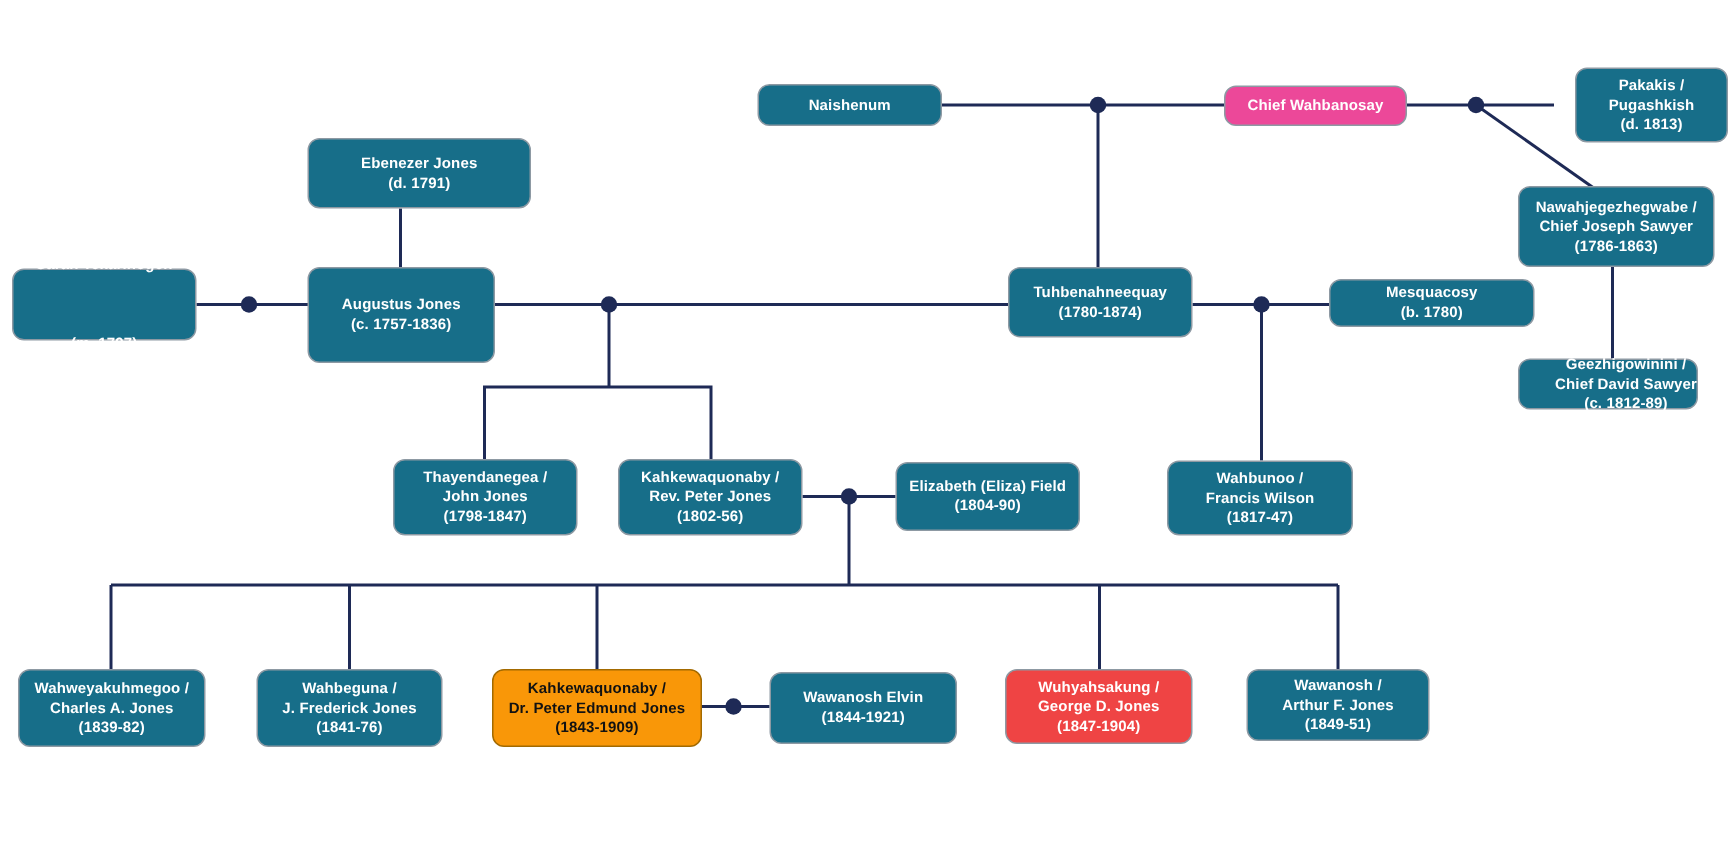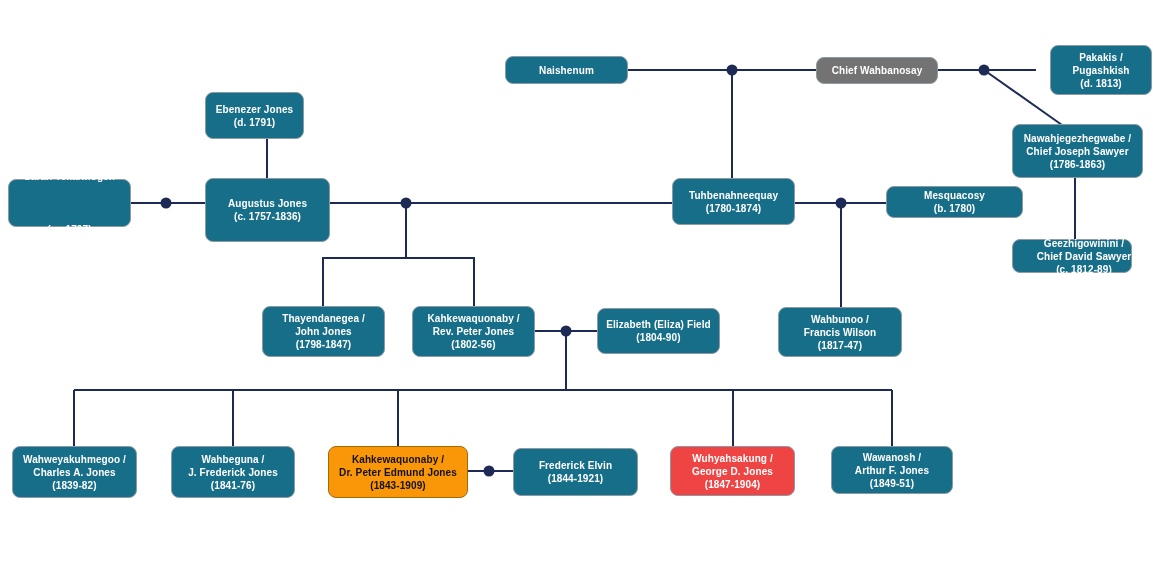--- a/index.html
+++ b/index.html
@@ -62,29 +62,29 @@
       <circle cx="732" cy="70" r="5.5" fill="#1E2A56"></circle>
       <circle cx="984" cy="70" r="5.5" fill="#1E2A56"></circle>
       <circle cx="841" cy="203" r="5.5" fill="#1E2A56"></circle>
       <circle cx="566" cy="331" r="5.5" fill="#1E2A56"></circle>
       <circle cx="489" cy="471" r="5.5" fill="#1E2A56"></circle>
     </svg>
   <div id="nodes">
       <div class="node" style="left: 505px; top: 56px; width: 123px; height: 28px; background: rgb(23, 110, 137); color: rgb(255, 255, 255); border: 1px solid rgb(141, 153, 163);">
         <div class="line">Naishenum</div>
       </div>
-      <div class="node" style="left: 816px; top: 57px; width: 122px; height: 27px; background: #737373; color: rgb(255, 255, 255); border: 1px solid rgb(141, 153, 163);">
+      <div class="node" style="left: 816px; top: 57px; width: 122px; height: 27px; background: #ec4899; color: rgb(255, 255, 255); border: 1px solid rgb(141, 153, 163);">
         <div class="line">Chief Wahbanosay</div>
       </div>
       <div class="node" style="left: 1036px; top: 45px; width: 102px; height: 50px; background: rgb(23, 110, 137); color: rgb(255, 255, 255); border: 1px solid rgb(141, 153, 163); margin-left: 14px;">
         <div class="line">Pakakis /</div>
         <div class="line">Pugashkish</div>
         <div class="line">(d. 1813)</div>
       </div>
-      <div class="node" style="left: 205px; top: 92px; width: 99px; height: 47px; background: rgb(23, 110, 137); color: rgb(255, 255, 255); border: 1px solid rgb(141, 153, 163);">
+      <div class="node" style="left: 205px; top: 92px; width: 149px; height: 47px; background: rgb(23, 110, 137); color: rgb(255, 255, 255); border: 1px solid rgb(141, 153, 163);">
         <div class="line">Ebenezer Jones</div>
         <div class="line">(d. 1791)</div>
       </div>
       <div class="node" style="left: 1012px; top: 124px; width: 131px; height: 54px; background: rgb(23, 110, 137); color: rgb(255, 255, 255); border: 1px solid rgb(141, 153, 163);">
         <div class="line">Nawahjegezhegwabe /</div>
         <div class="line">Chief Joseph Sawyer</div>
         <div class="line">(1786-1863)</div>
       </div>
       <div class="node" style="left: 8px; top: 179px; width: 123px; height: 48px; background: rgb(23, 110, 137); color: rgb(255, 255, 255); border: 1px solid rgb(141, 153, 163); gap: 40px;">
         <div class="line">Sarah Tekarihogen</div>
@@ -135,21 +135,21 @@
         <div class="line">Wahbeguna /</div>
         <div class="line">J. Frederick Jones</div>
         <div class="line">(1841-76)</div>
       </div>
       <div class="node" style="left: 328px; top: 446px; width: 140px; height: 52px; background: rgb(249, 151, 8); color: rgb(18, 18, 18); border: 1px solid rgb(163, 106, 0);">
         <div class="line">Kahkewaquonaby /</div>
         <div class="line">Dr. Peter Edmund Jones</div>
         <div class="line">(1843-1909)</div>
       </div>
       <div class="node" style="left: 513px; top: 448px; width: 125px; height: 48px; background: rgb(23, 110, 137); color: rgb(255, 255, 255); border: 1px solid rgb(141, 153, 163);">
-        <div class="line">Frederick Elvin</div>
+        <div class="line">Wawanosh Elvin</div>
         <div class="line">(1844-1921)</div>
       </div>
       <div class="node" style="left: 670px; top: 446px; width: 125px; height: 50px; background: #ef4444; color: rgb(255, 255, 255); border: 1px solid rgb(141, 153, 163);">
         <div class="line">Wuhyahsakung /</div>
         <div class="line">George D. Jones</div>
         <div class="line">(1847-1904)</div>
       </div>
       <div class="node" style="left: 831px; top: 446px; width: 122px; height: 48px; background: rgb(23, 110, 137); color: rgb(255, 255, 255); border: 1px solid rgb(141, 153, 163);">
         <div class="line">Wawanosh /</div>
         <div class="line">Arthur F. Jones</div>

